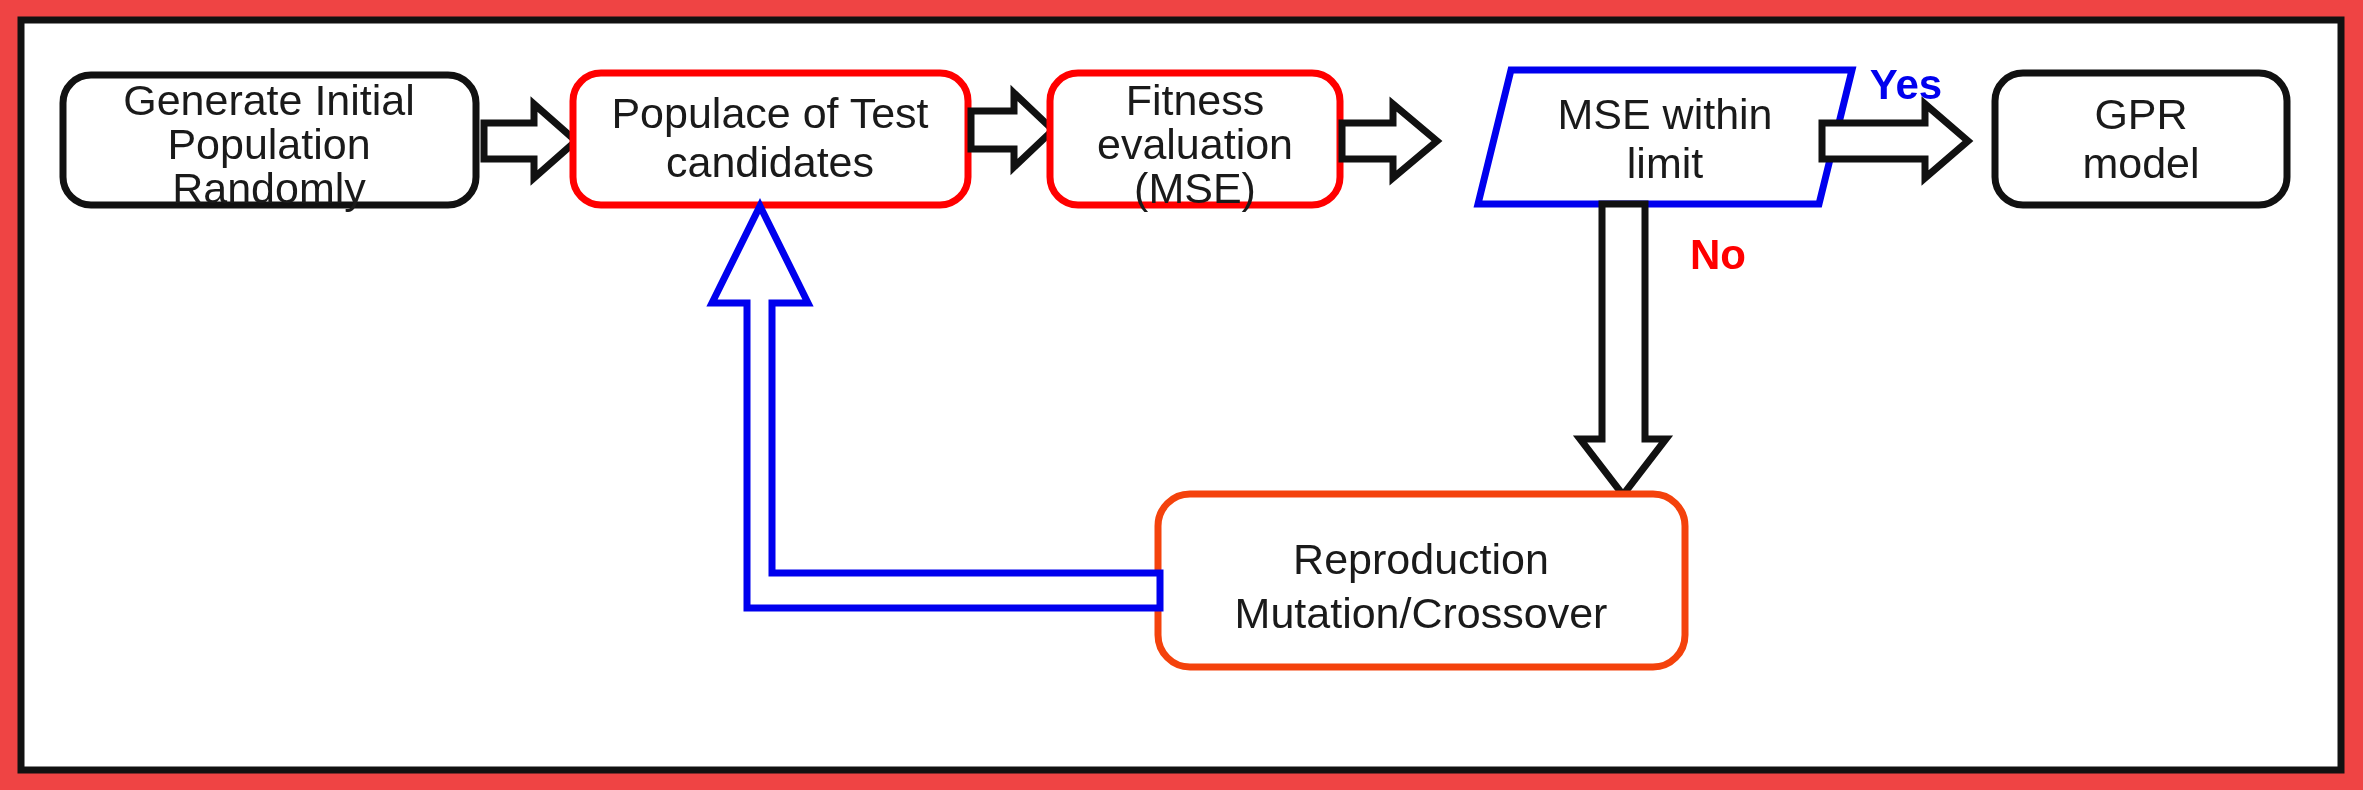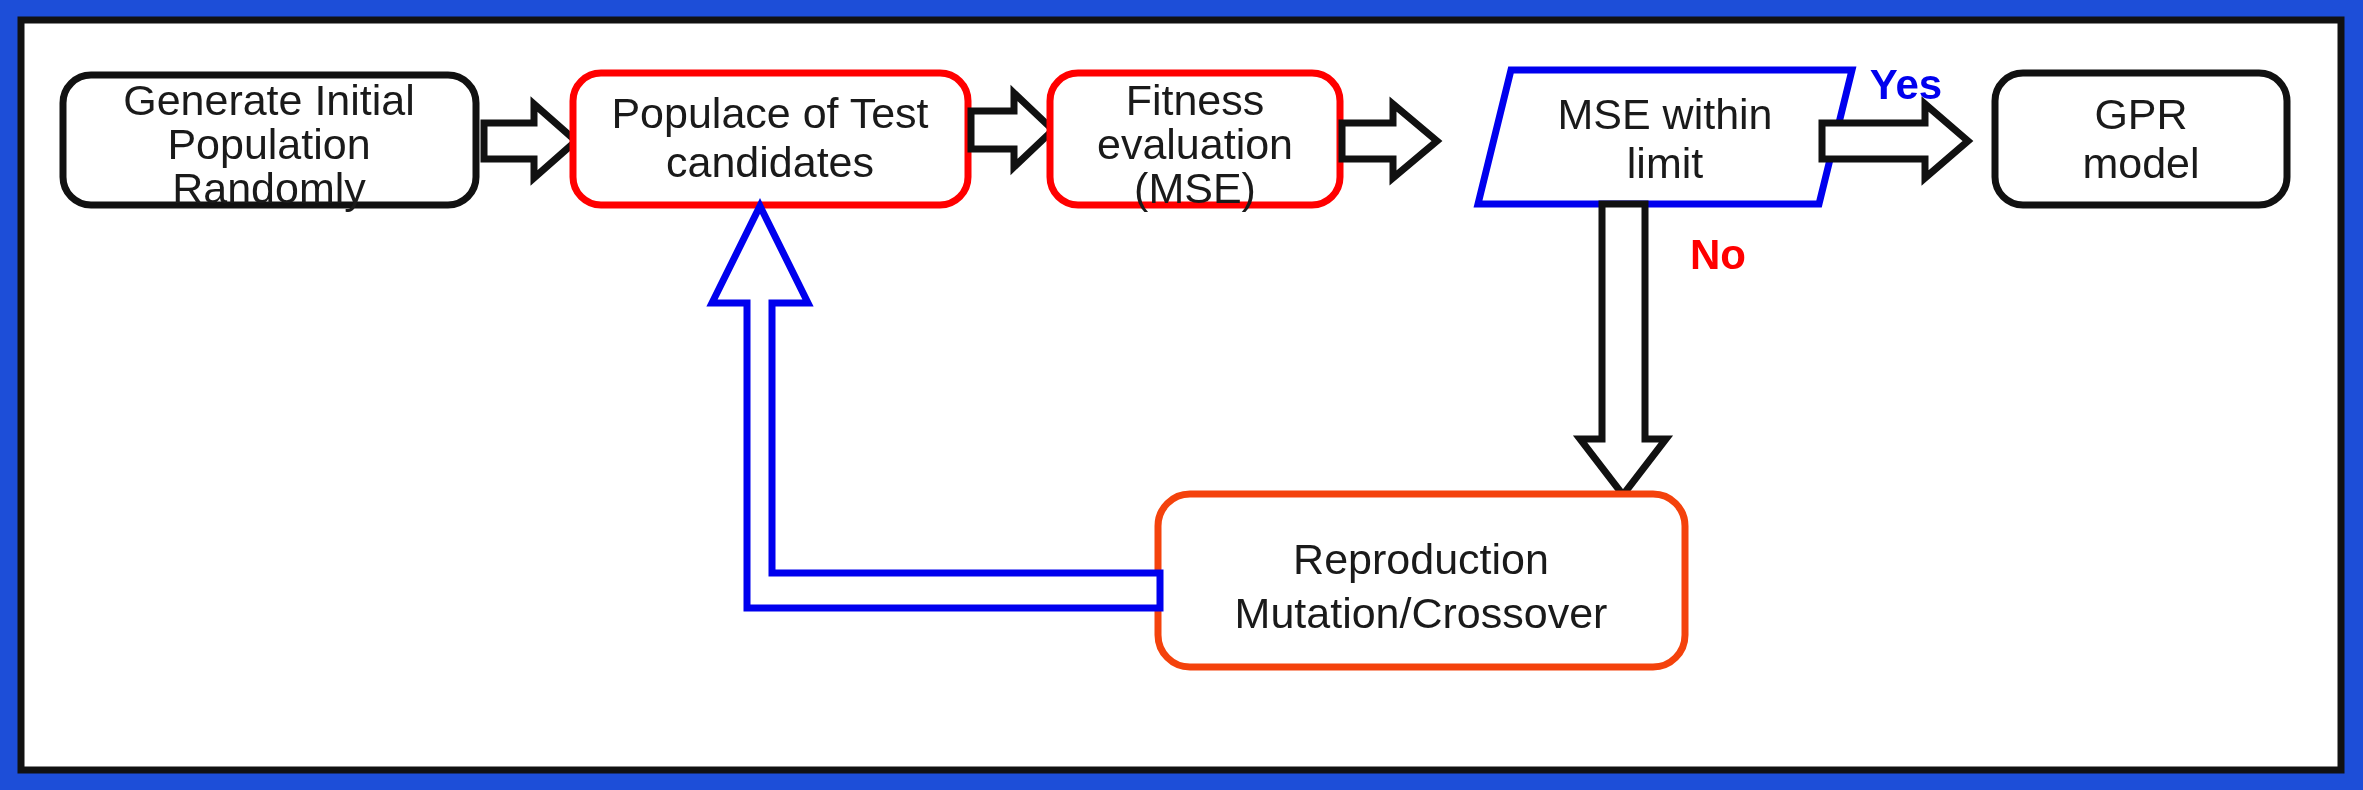--- a/index.html
+++ b/index.html
@@ -7,21 +7,21 @@
     padding: 0;
     background: #ffffff;
   }
   body {
     font-family: "Liberation Sans", sans-serif;
   }
   #canvas {
     position: relative;
     width: 2363px;
     height: 790px;
-    background: #1d4ed8;
+    background: #ef4444;
     overflow: hidden;
   }
   #flow-svg {
     position: absolute;
     left: 0;
     top: 0;
     width: 2363px;
     height: 790px;
   }
   .node-text {

